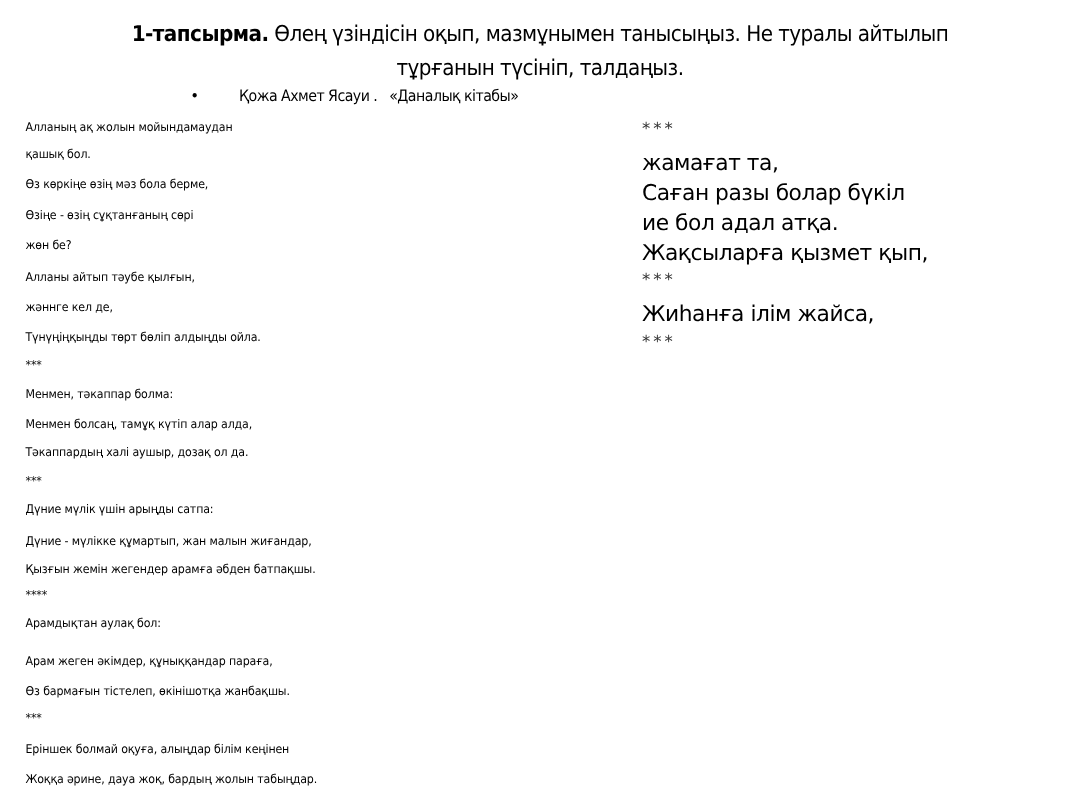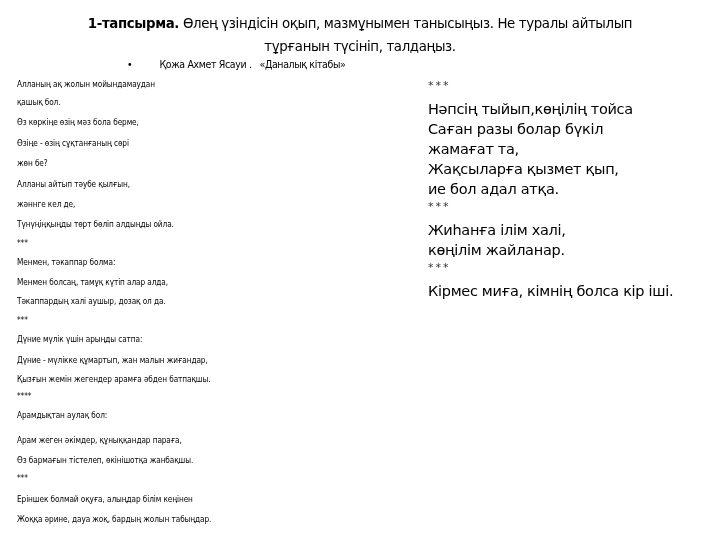--- a/index.html
+++ b/index.html
@@ -67,23 +67,20 @@
     <div class="ln" style="top: 331px;">Арамдықтан аулақ бол:</div>
     <div class="ln" style="top: 356px;">Арам жеген әкімдер, құныққандар параға,</div>
     <div class="ln" style="top: 376px;">Өз бармағын тістелеп, өкінішотқа жанбақшы.</div>
     <div class="ln" style="top: 394px;">***</div>
     <div class="ln" style="top: 415px;">Еріншек болмай оқуға, алыңдар білім кеңінен</div>
     <div class="ln" style="top: 435px;">Жоққа әрине, дауа жоқ, бардың жолын табыңдар.</div>
   </div>
 
 <div class="right" id="right-col">
     <div class="stars" style="margin-bottom: 6px;">***</div>
-    <div class="ln">Нәпсің тыйып,көңілің тойса</div>
+    <div class="ln">жамағат та,</div>
     <div class="ln">Саған разы болар бүкіл</div>
-    <div class="ln">жамағат та,</div>
+    <div class="ln">ие бол адал атқа.</div>
     <div class="ln">Жақсыларға қызмет қып,</div>
-    <div class="ln">ие бол адал атқа.</div>
     <div class="stars" style="margin-top: 0px; margin-bottom: 6px;">***</div>
-    <div class="ln">Жиһанға ілім халі,</div>
-    <div class="ln">көңілім жайланар.</div>
+    <div class="ln">Жиһанға ілім жайса,</div>
     <div class="stars" style="margin-top: 0px; margin-bottom: 6px;">***</div>
-    <div class="ln">Кірмес миға, кімнің болса кір іші.</div>
   </div>
 
 </body></html>

